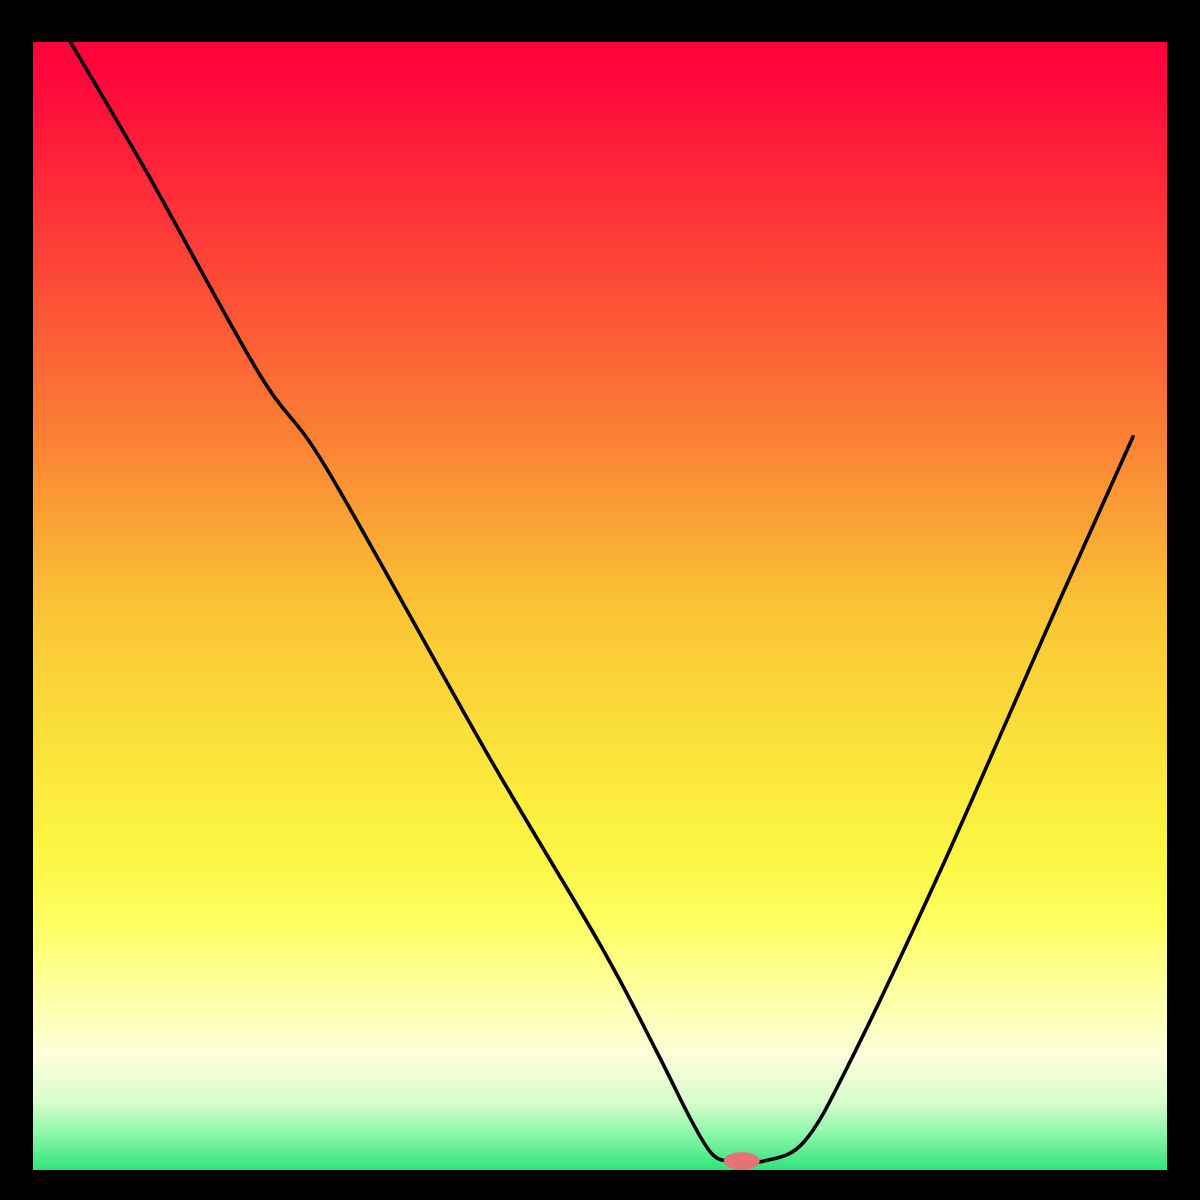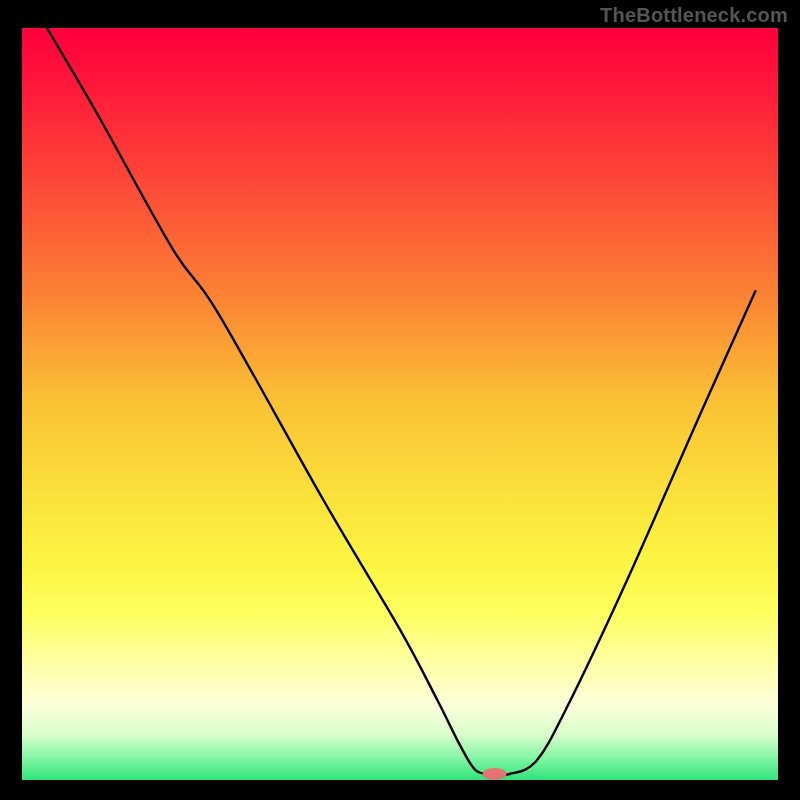--- a/index.html
+++ b/index.html
@@ -30,21 +30,20 @@
     display: block;
     position: absolute;
     left: 0;
     top: 0;
   }
 </style>
 </head>
 <body>
 <div class="outer">
 
-<div class="watermark">TheBottleneck.com</div>
 
 <svg id="chart-svg" width="800" height="800">
   <defs>
     <linearGradient id="bg-grad" x1="0" y1="0" x2="0" y2="1">
           <stop offset="0%" stop-color="#ff003c"></stop>
           <stop offset="5%" stop-color="#ff0e3b"></stop>
           <stop offset="20%" stop-color="#fd4637"></stop>
           <stop offset="35%" stop-color="#fb8034"></stop>
           <stop offset="50%" stop-color="#fac335"></stop>
           <stop offset="65%" stop-color="#fbe83c"></stop>

